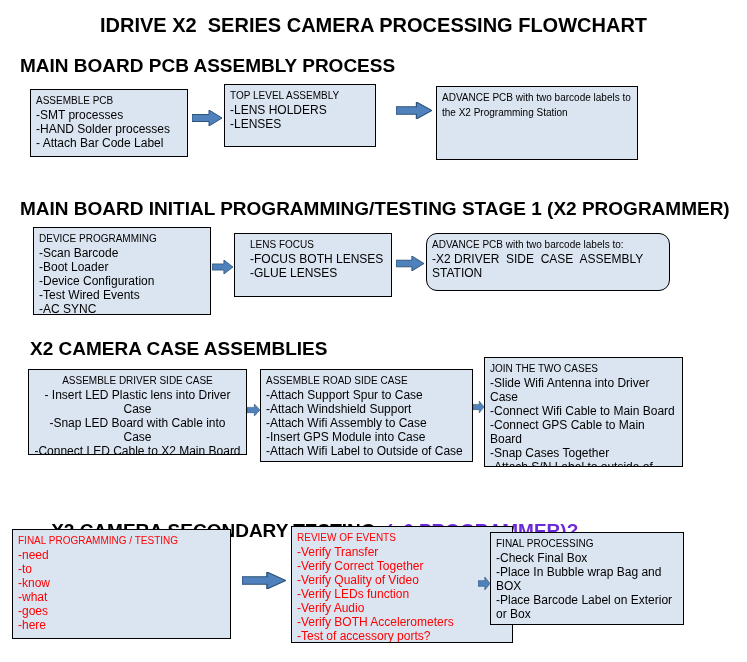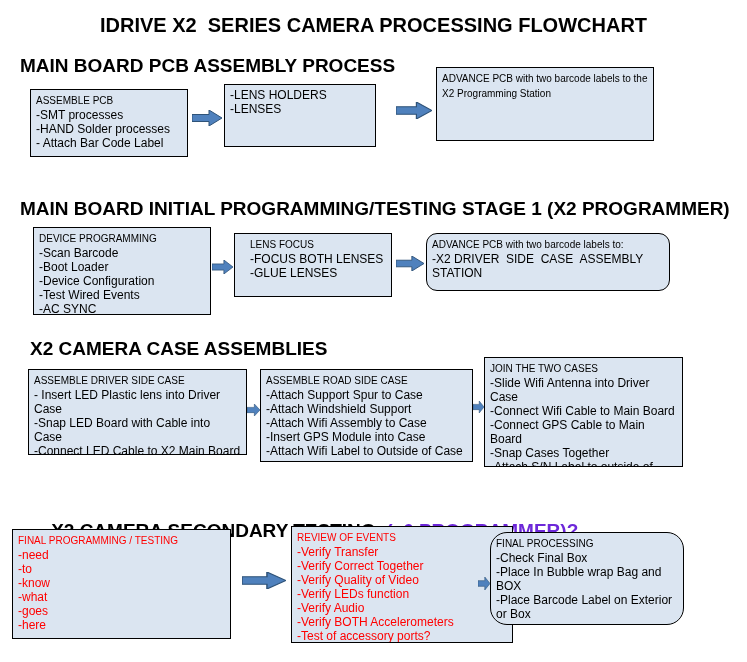--- a/index.html
+++ b/index.html
@@ -64,29 +64,30 @@
     <div class="box-item">-SMT processes</div>
     <div class="box-item">-HAND Solder processes</div>
     <div class="box-item">- Attach Bar Code Label</div>
   </div>
 
   <svg class="arrow" style="left:192px; top:110px; width:30px; height:16px;" viewBox="0 0 30 16" preserveAspectRatio="none">
     <polygon points="0,4.5 17,4.5 17,0 30,8 17,16 17,11.5 0,11.5"></polygon>
   </svg>
 
   <div class="box" style="left:224px; top:84px; width:152px; height:63px;">
+    <div class="box-title">TOP LEVEL ASSEMBLY</div>
     <div class="box-item">-LENS HOLDERS</div>
     <div class="box-item">-LENSES</div>
   </div>
 
   <svg class="arrow" style="left:396px; top:102px; width:36px; height:17px;" viewBox="0 0 30 16" preserveAspectRatio="none">
     <polygon points="0,4.5 17,4.5 17,0 30,8 17,16 17,11.5 0,11.5"></polygon>
   </svg>
 
-  <div class="box" style="left:436px; top:67px; width:218px; height:74px;">
+  <div class="box" style="left:436px; top:86px; width:202px; height:74px;">
     <div class="box-title">ADVANCE PCB with two barcode labels to the X2 Programming Station</div>
   </div>
 
   <div class="section-header" style="left:20px; top:198px;">MAIN BOARD INITIAL PROGRAMMING/TESTING STAGE 1 (X2 PROGRAMMER)</div>
 
   <div class="box" style="left:33px; top:227px; width:178px; height:88px;">
     <div class="box-title">DEVICE PROGRAMMING</div>
     <div class="box-item">-Scan Barcode</div>
     <div class="box-item">-Boot Loader</div>
     <div class="box-item">-Device Configuration</div>
@@ -108,21 +109,21 @@
     <polygon points="0,4.5 17,4.5 17,0 30,8 17,16 17,11.5 0,11.5"></polygon>
   </svg>
 
   <div class="box" style="left:426px; top:233px; width:244px; height:58px;border-radius:11px;">
     <div class="box-title">ADVANCE PCB with two barcode labels to:</div>
     <div class="box-item">-X2 DRIVER  SIDE  CASE  ASSEMBLY STATION</div>
   </div>
 
   <div class="section-header" style="left:30px; top:338px;">X2 CAMERA CASE ASSEMBLIES</div>
 
-  <div class="box" style="left:28px; top:369px; width:219px; height:86px;">
+  <div class="box" style="left:28px; top:369px; width:219px; height:86px;text-align:center;">
     <div class="box-title">ASSEMBLE DRIVER SIDE CASE</div>
     <div class="box-item">- Insert LED Plastic lens into Driver Case</div>
     <div class="box-item">-Snap LED Board with Cable into Case</div>
     <div class="box-item">-Connect LED Cable to X2 Main Board</div>
 
   </div>
 
   <svg class="arrow" style="left:247px; top:404px; width:13px; height:12px;" viewBox="0 0 30 16" preserveAspectRatio="none">
     <polygon points="0,4.5 17,4.5 17,0 30,8 17,16 17,11.5 0,11.5"></polygon>
   </svg>
@@ -176,20 +177,20 @@
     <div class="box-item">-Verify LEDs function</div>
     <div class="box-item">-Verify Audio</div>
     <div class="box-item">-Verify BOTH Accelerometers</div>
     <div class="box-item">-Test of accessory ports?</div>
   </div>
 
   <svg class="arrow" style="left:478px; top:577px; width:12px; height:13px;" viewBox="0 0 30 16" preserveAspectRatio="none">
     <polygon points="0,4.5 17,4.5 17,0 30,8 17,16 17,11.5 0,11.5"></polygon>
   </svg>
 
-  <div class="box" style="left:490px; top:532px; width:194px; height:93px;border-radius:17px;">
+  <div class="box" style="left:490px; top:532px; width:194px; height:93px;">
     <div class="box-title">FINAL PROCESSING</div>
     <div class="box-item">-Check Final Box</div>
     <div class="box-item">-Place In Bubble wrap Bag and BOX</div>
     <div class="box-item">-Place Barcode Label on Exterior or Box</div>
   </div>
 
 </div>
 
 </body></html>

